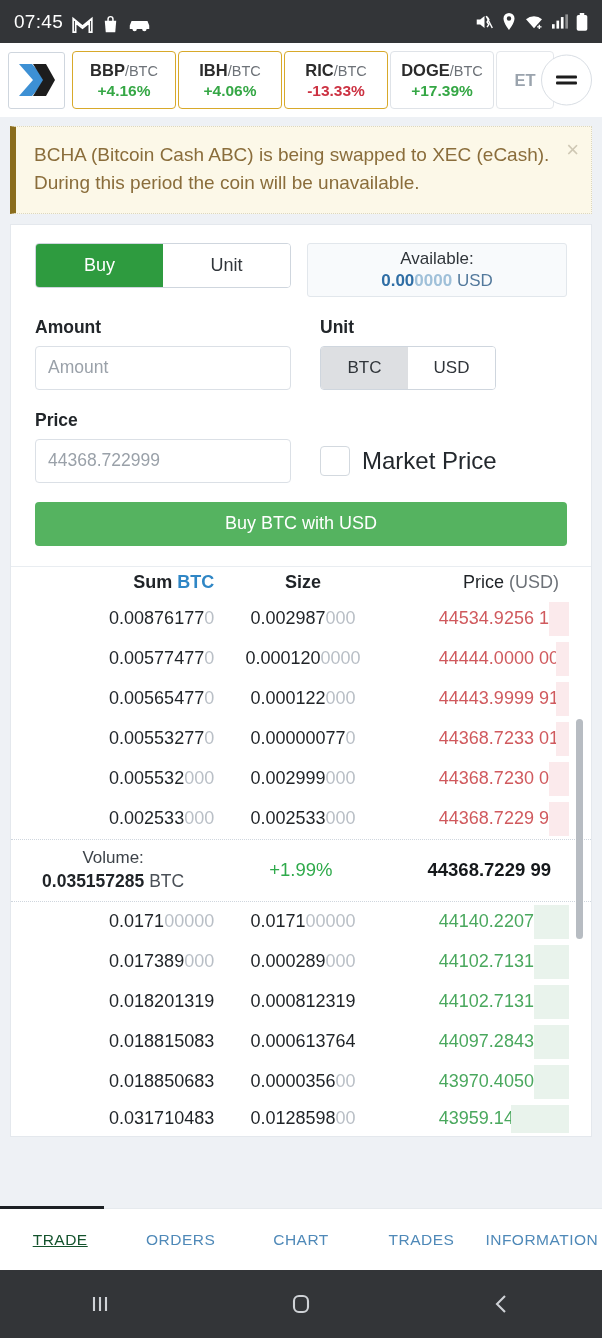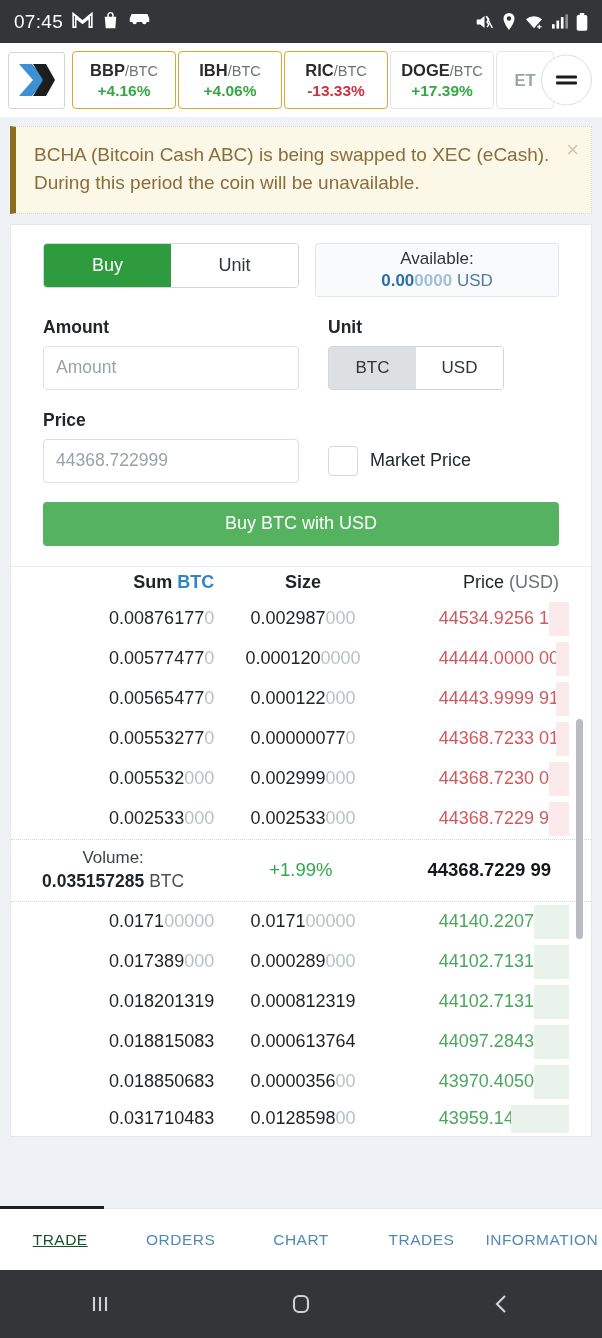--- a/index.html
+++ b/index.html
@@ -9,21 +9,21 @@
     background: #eef1f5;
     overflow: hidden;
   }
   .phone { position: relative; width: 602px; height: 1338px; }
 
   
   .statusbar {
     height: 43px; background: #333538; color: #fff;
     display: flex; align-items: center; padding: 0 14px;
   }
-  .sb-left { display: flex; align-items: flex-start; gap: 9px; }
+  .sb-left { display: flex; align-items: flex-end; gap: 9px; }
   .sb-time { font-size: 19px; letter-spacing: .3px; }
   .sb-right { margin-left: auto; display: flex; align-items: center; gap: 8px; }
   .sb-ico { display: block; }
 
   
   .tickerbar {
     height: 74px; background: #fff;
     display: flex; align-items: center;
     padding: 0 8px; position: relative; overflow: hidden;
   }
@@ -61,21 +61,21 @@
     border-left: 6px solid #8a6d1e; padding: 14px 40px 16px 18px;
     position: relative; color: #8a6d3b; font-size: 19px; line-height: 1.47;
   }
   .notice-x {
     position: absolute; right: 12px; top: 12px; color: #cfc8b4;
     font-size: 22px; line-height: 1; font-family: "Liberation Sans", sans-serif;
   }
 
   
   .card { margin: 10px 10px 0; background: #fff; border: 1px solid #e4e8ed; }
-  .form { padding: 18px 32px 20px; }
+  .form { padding: 18px 24px 20px; }
   .row1 { display: flex; gap: 16px; }
   .bs {
     display: flex; width: 256px; height: 45px; border-radius: 4px; overflow: hidden;
     border: 1px solid #cfd6de;
   }
   .bs div { flex: 1; display: flex; align-items: center; justify-content: center; font-size: 18px; }
   .bs .buy { background: #2e9b3f; color: #fff; }
   .bs .sell { background: #fff; color: #30353a; }
   .avail {
     flex: 1; border: 1px solid #e2e7ec; background: #f8fafc; border-radius: 3px;
@@ -94,21 +94,21 @@
     width: 100%; height: 44px; border: 1px solid #dbe0e6; border-radius: 4px;
     background: #fff; padding: 0 12px; font-size: 17.5px; color: #9aa1a9;
     display: flex; align-items: center;
   }
   .unit { display: flex; width: 176px; height: 44px; border: 1px solid #cfd6de; border-radius: 4px; overflow: hidden; }
   .unit div { flex: 1; display: flex; align-items: center; justify-content: center; font-size: 17px; color: #30353a; }
   .unit .on { background: #dddfe2; }
   .unit .off { background: #fff; }
   .row3 { display: flex; gap: 16px; align-items: center; margin-top: 8px; }
   .chk { width: 30px; height: 30px; border: 1px solid #d3d9df; border-radius: 4px; background: #fff; }
-  .chk-lbl { font-size: 18px; color: #23282d; }
+  .chk-lbl { font-size: 24px; color: #23282d; }
   .bigbtn {
     margin-top: 19px; height: 44px; background: #55b360; color: #fff;
     border-radius: 4px; display: flex; align-items: center; justify-content: center;
     font-size: 18px;
   }
 
   
   .book { border-top: 1px solid #e9edf1; position: relative; }
   .bk-row {
     display: flex; align-items: center; height: 40px;

